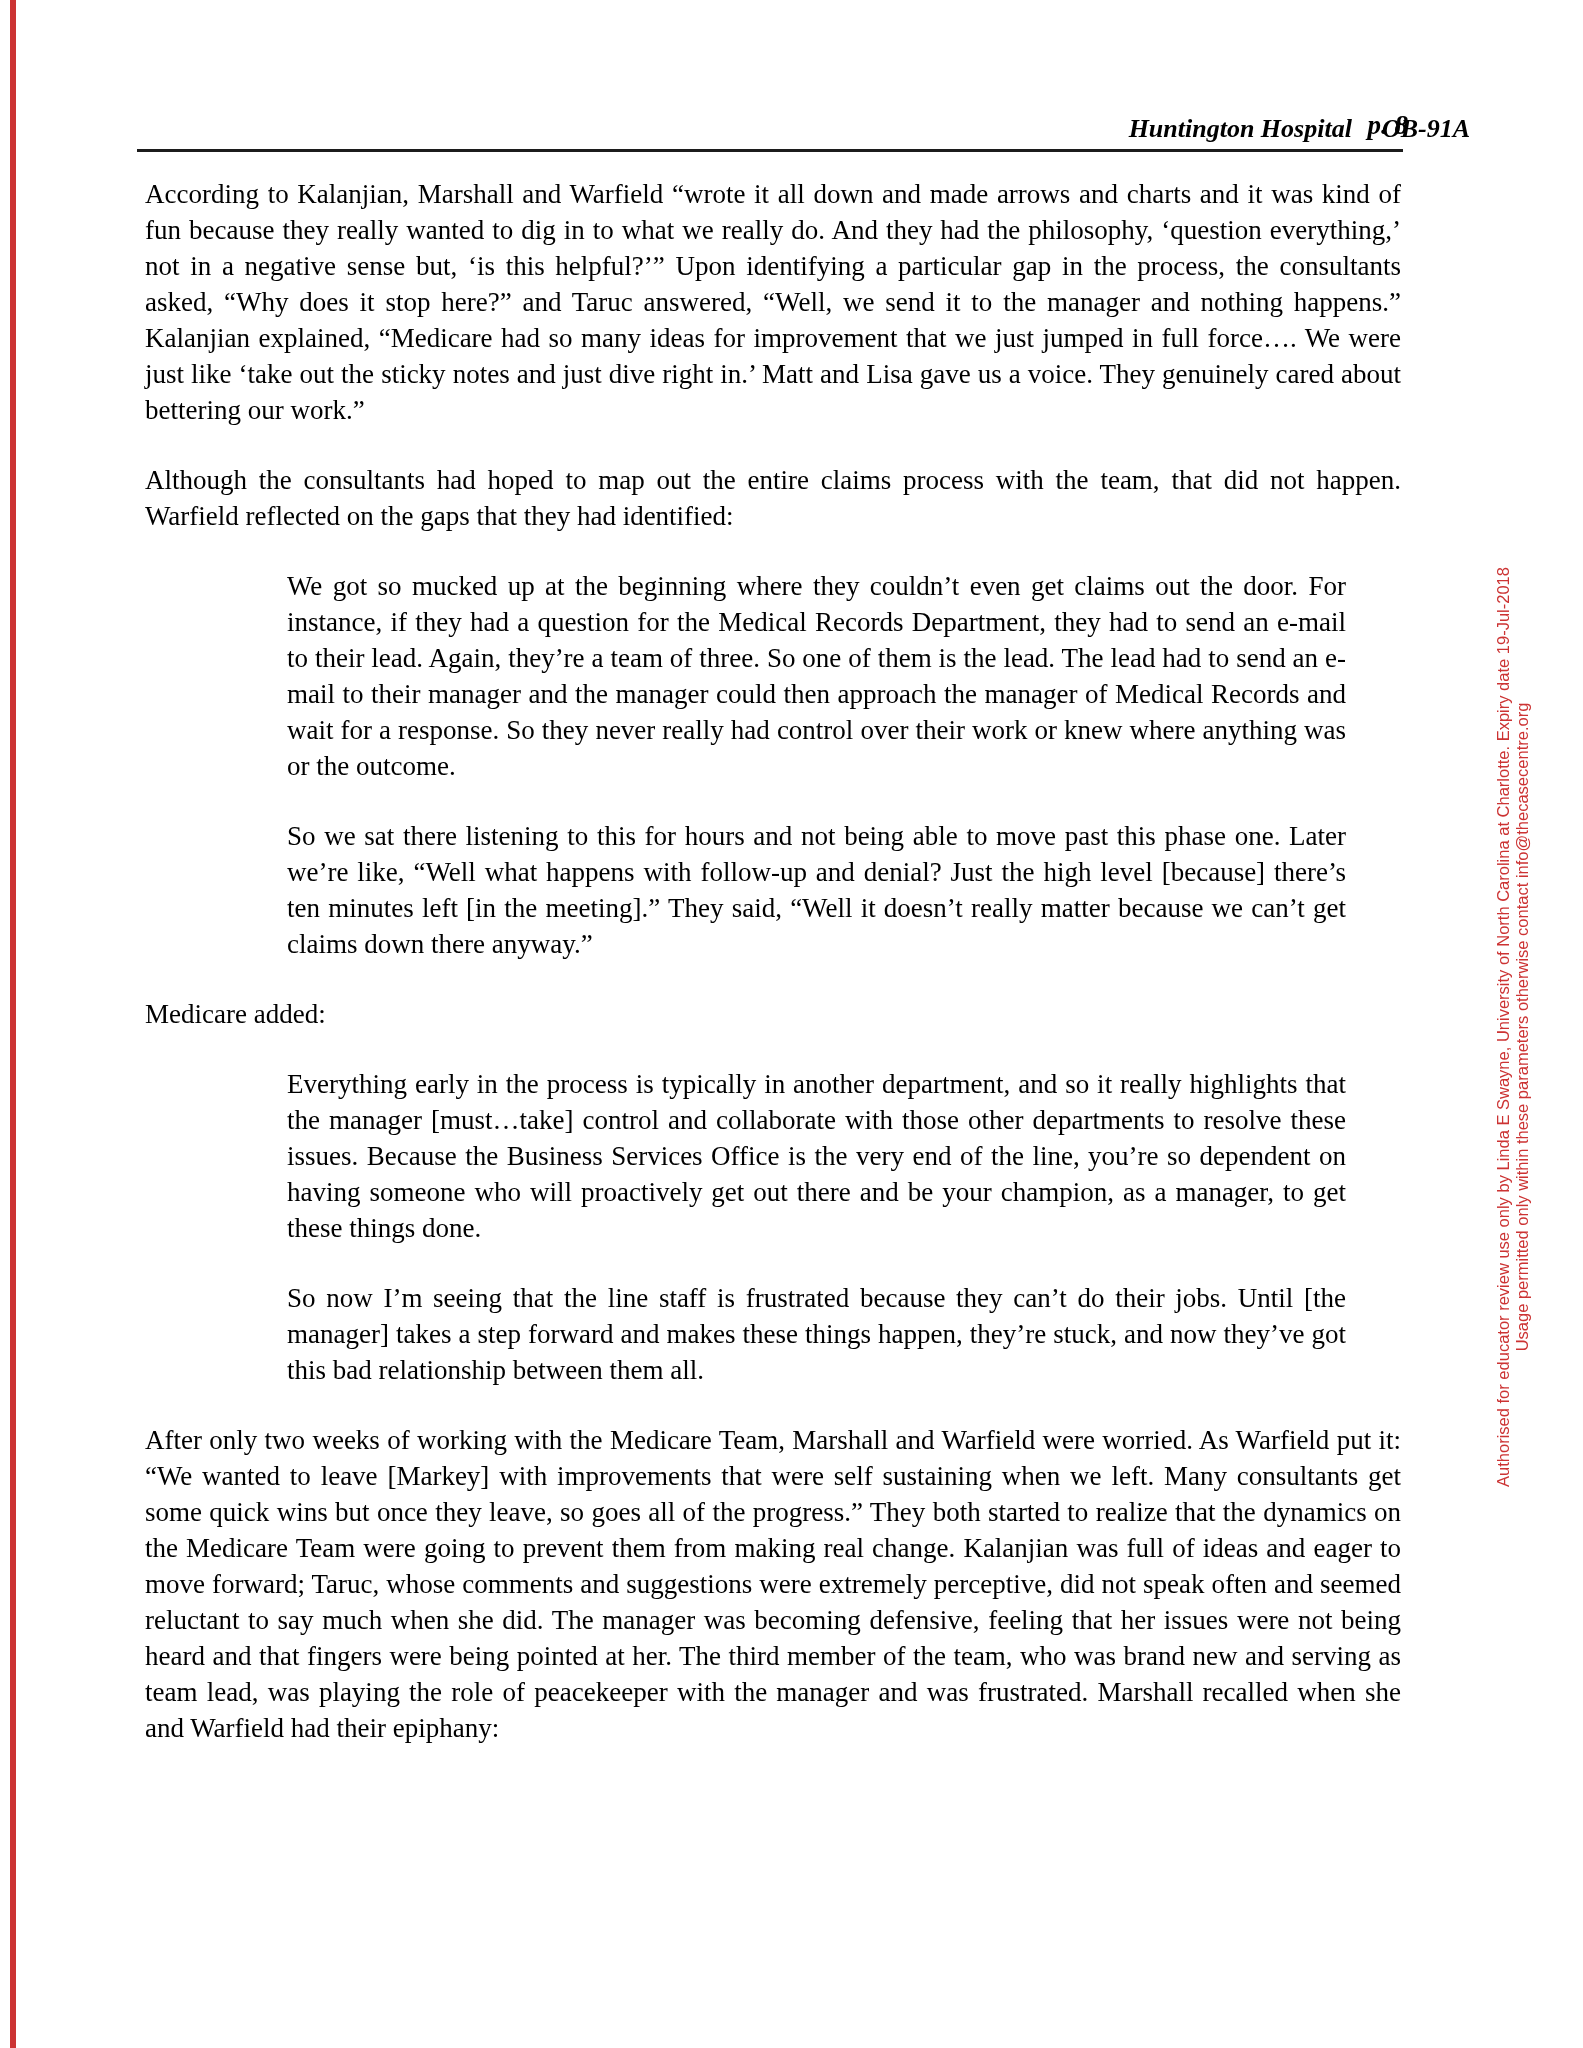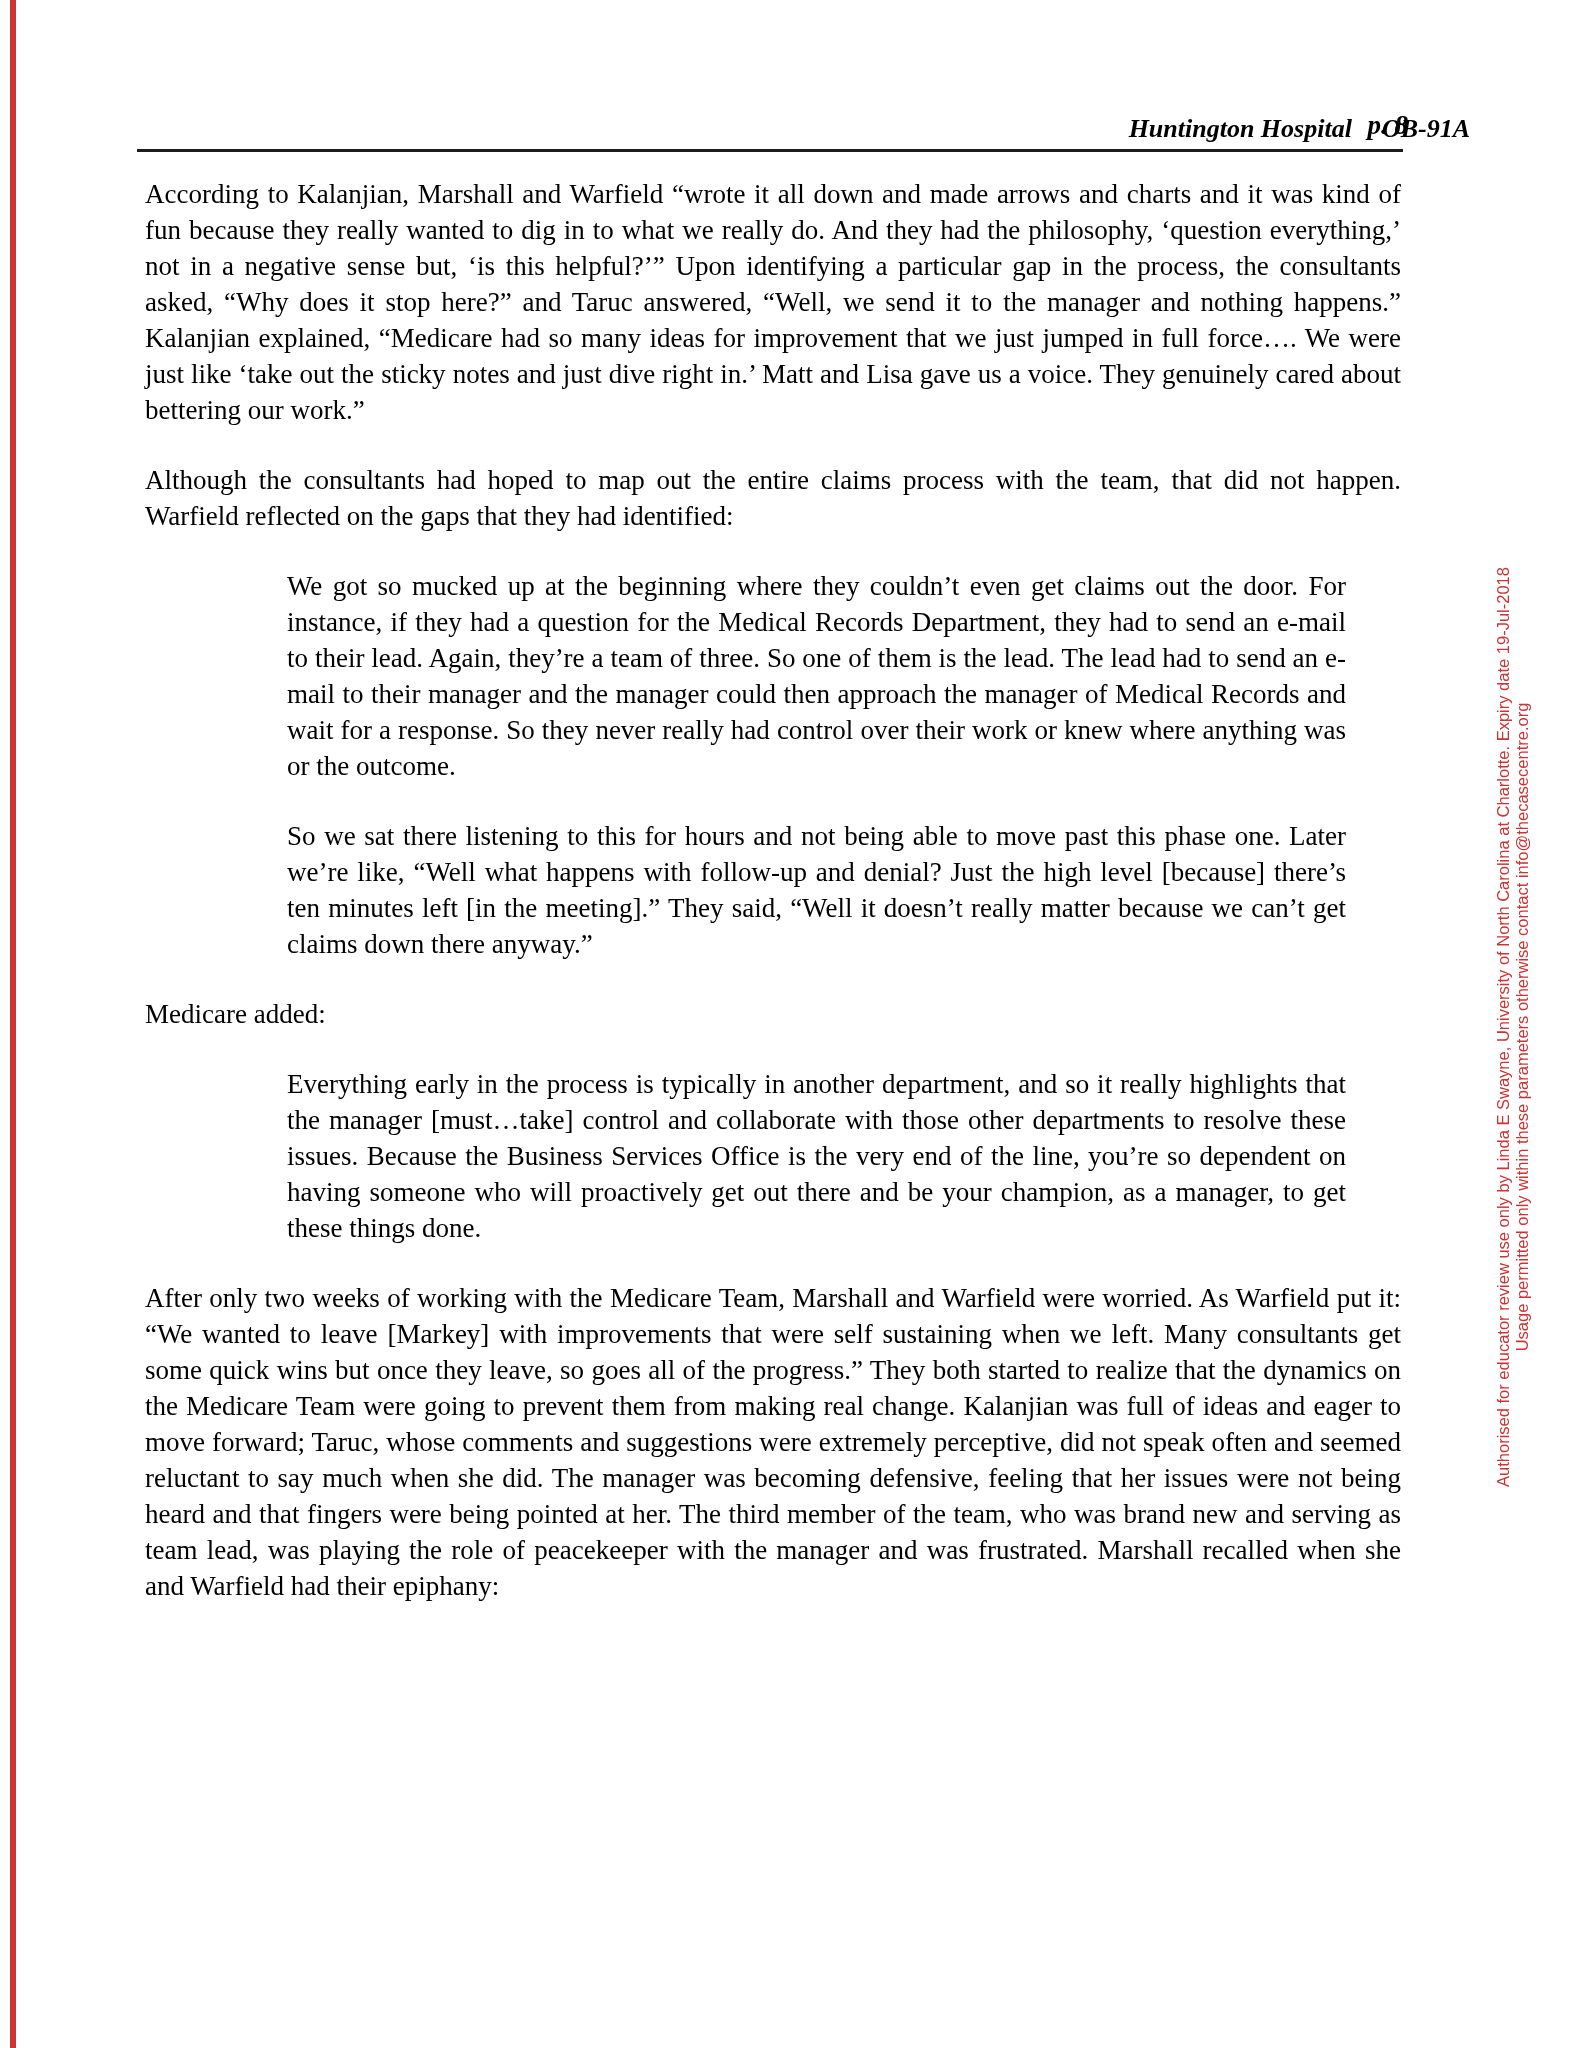--- a/index.html
+++ b/index.html
@@ -83,20 +83,21 @@
   </div>
   <div id="header-rule"></div>
 
   <div id="doc-body">
     <div class="para first">According to Kalanjian, Marshall and Warfield “wrote it all down and made arrows and charts and it was kind of fun because they really wanted to dig in to what we really do.  And they had the philosophy, ‘question everything,’ not in a negative sense but, ‘is this helpful?’”  Upon identifying a particular gap in the process, the consultants asked, “Why does it stop here?” and Taruc answered, “Well, we send it to the manager and nothing happens.” Kalanjian explained, “Medicare had so many ideas for improvement that we just jumped in full force….  We were just like ‘take out the sticky notes and just dive right in.’ Matt and Lisa gave us a voice.  They genuinely cared about bettering our work.”</div>
     <div class="para">Although the consultants had hoped to map out the entire claims process with the team, that did not happen.  Warfield reflected on the gaps that they had identified:</div>
     <div class="quote">We got so mucked up at the beginning where they couldn’t even get claims out the door.  For instance, if they had a question for the Medical Records Department, they had to send an e-mail to their lead.  Again, they’re a team of three.  So one of them is the lead.  The lead had to send an e-mail to their manager and the manager could then approach the manager of Medical Records and wait for a response.  So they never really had control over their work or knew where anything was or the outcome.</div>
     <div class="quote">So we sat there listening to this for hours and not being able to move past this phase one.  Later we’re like, “Well what happens with follow-up and denial?  Just the high level [because] there’s ten minutes left [in the meeting].”  They said, “Well it doesn’t really matter because we can’t get claims down there anyway.”</div>
     <div class="para">Medicare added:</div>
     <div class="quote">Everything early in the process is typically in another department, and so it really highlights that the manager [must…take] control and collaborate with those other departments to resolve these issues.  Because the Business Services Office is the very end of the line, you’re so dependent on having someone who will proactively get out there and be your champion, as a manager, to get these things done.</div>
+    <div class="quote">So now I’m seeing that the line staff is frustrated because they can’t do their jobs. Until [the manager] takes a step forward and makes these things happen, they’re stuck, and now they’ve got this bad relationship between them all.</div>
     <div class="para">After only two weeks of working with the Medicare Team, Marshall and Warfield were worried. As Warfield put it: “We wanted to leave [Markey] with improvements that were self sustaining when we left.  Many consultants get some quick wins but once they leave, so goes all of the progress.”  They both started to realize that the dynamics on the Medicare Team were going to prevent them from making real change. Kalanjian was full of ideas and eager to move forward; Taruc, whose comments and suggestions were extremely perceptive, did not speak often and seemed reluctant to say much when she did.  The manager was becoming defensive, feeling that her issues were not being heard and that fingers were being pointed at her.  The third member of the team, who was brand new and serving as team lead, was playing the role of peacekeeper with the manager and was frustrated.  Marshall recalled when she and Warfield had their epiphany:</div>
   </div>
 
   <div id="stamp">
     <div>Authorised for educator review use only by Linda E Swayne, University of North Carolina at Charlotte. Expiry date 19-Jul-2018</div>
     <div>Usage permitted only within these parameters otherwise contact info@thecasecentre.org</div>
   </div>
 
 </div>
 

